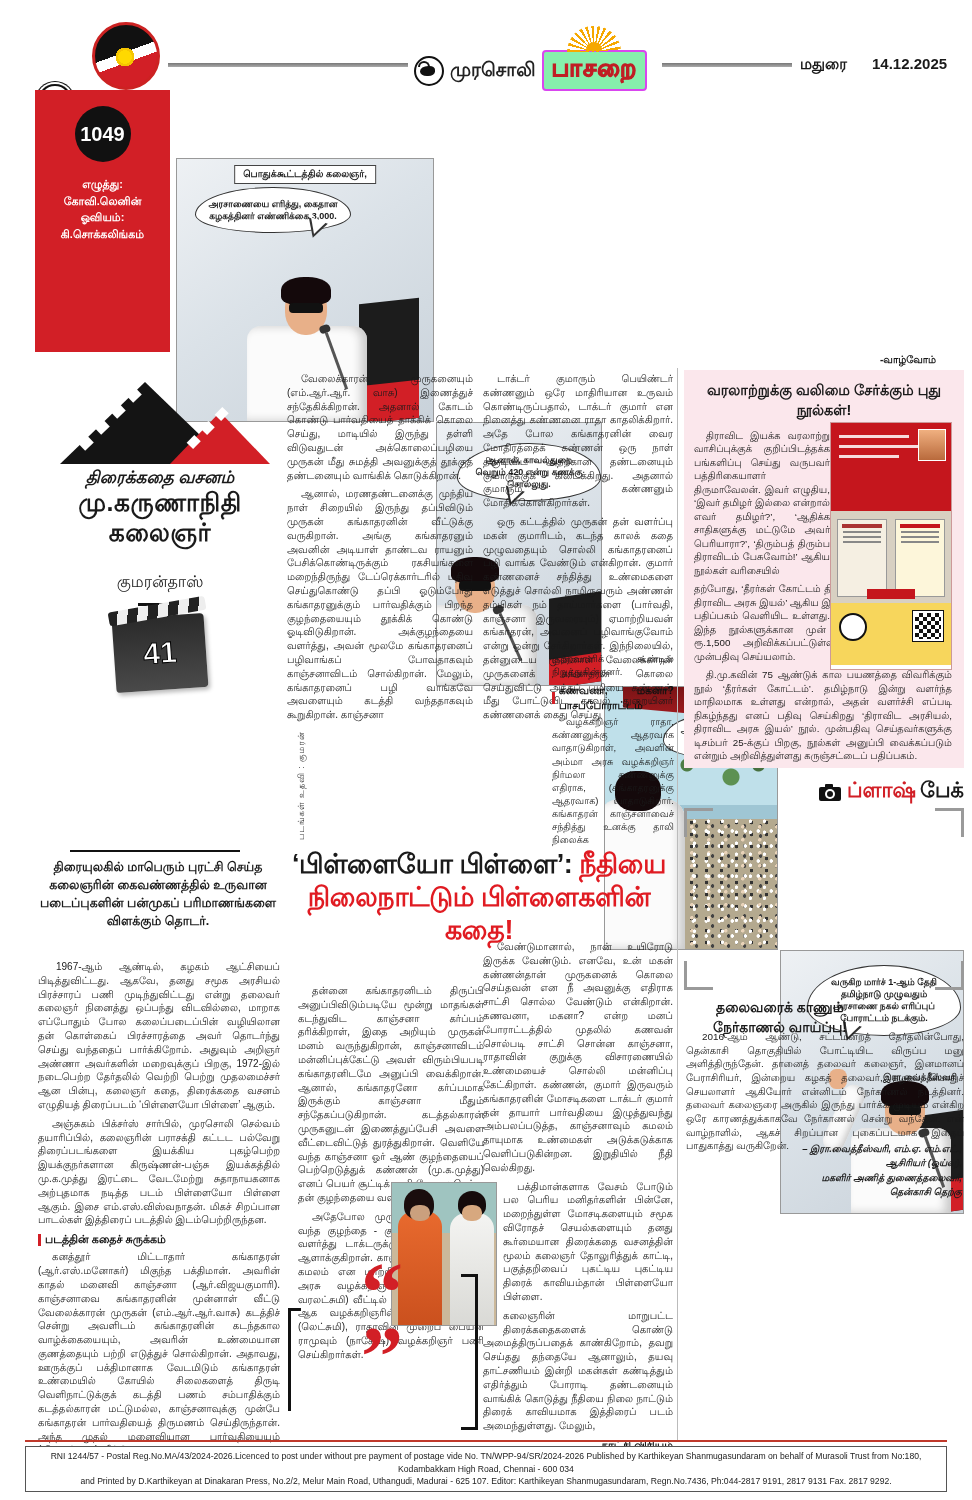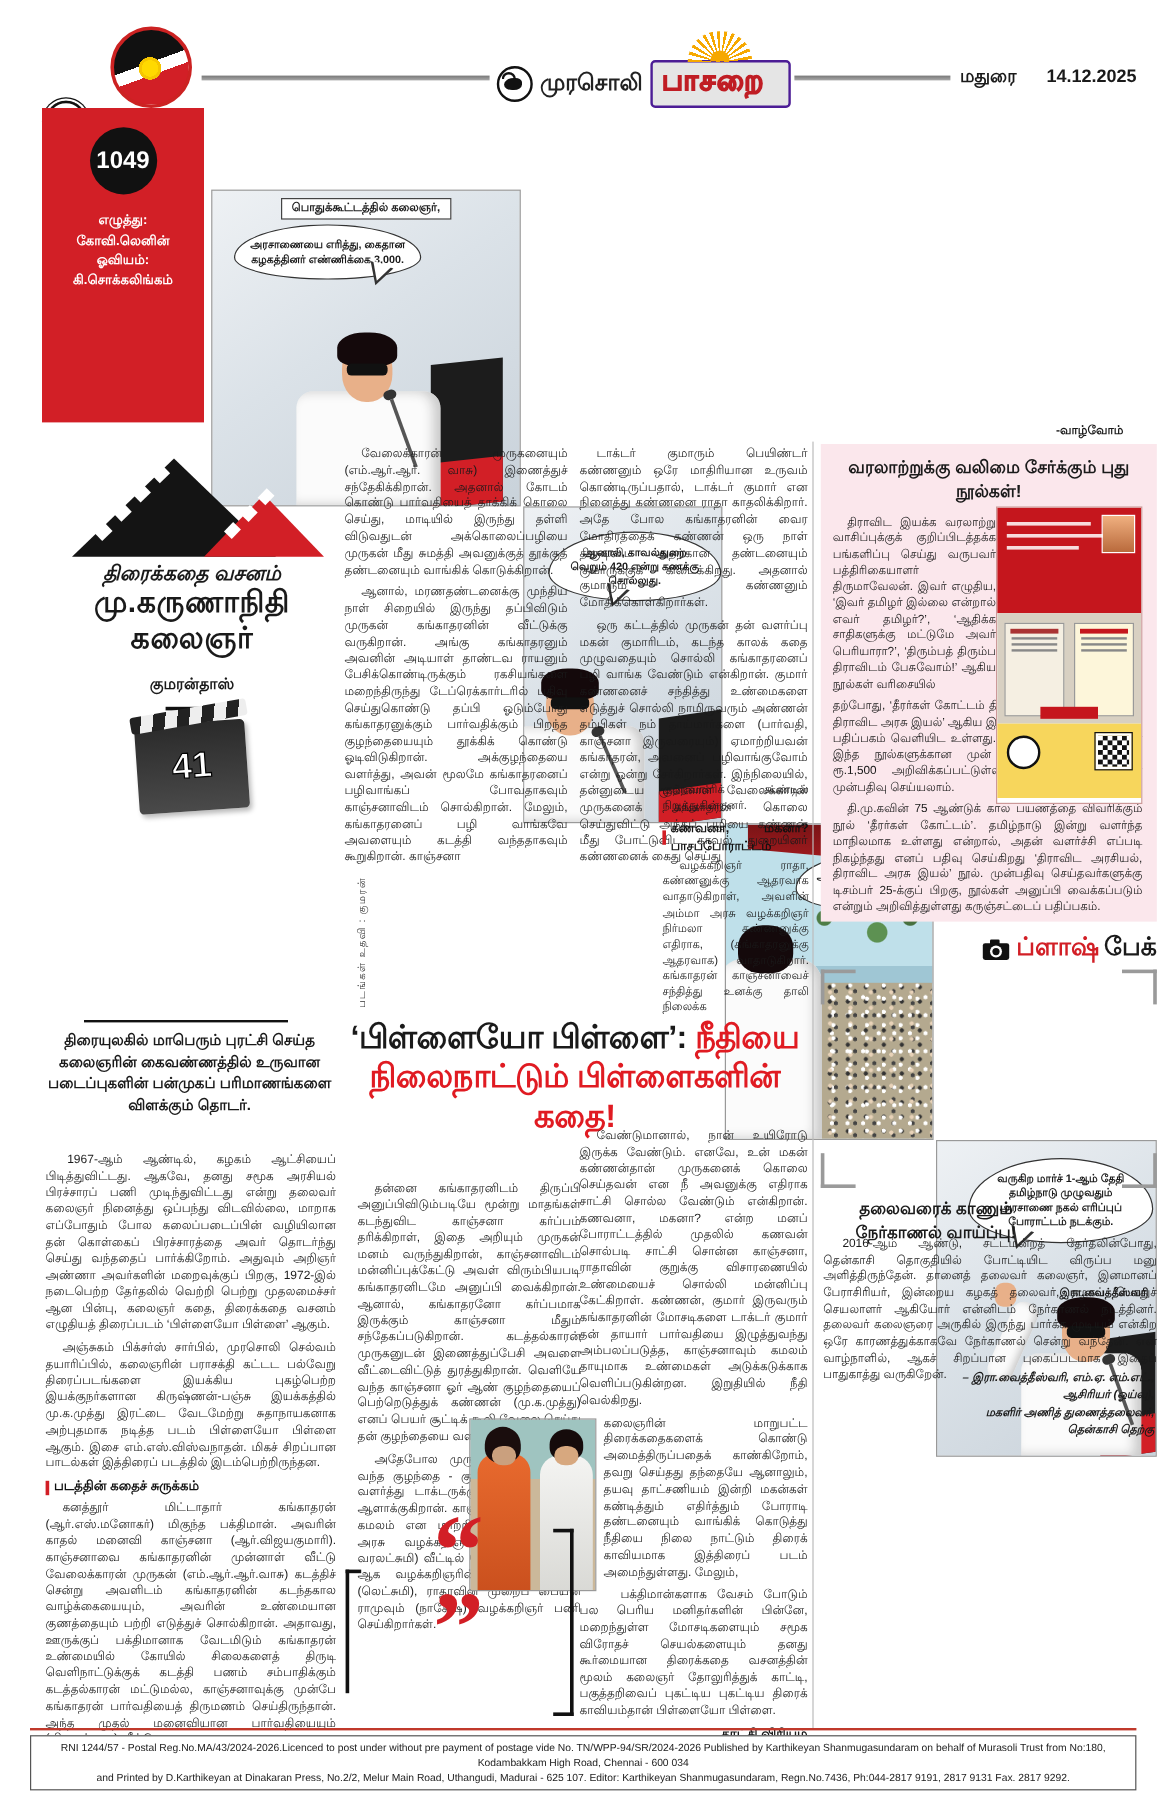--- a/index.html
+++ b/index.html
@@ -15,21 +15,21 @@
          font-weight:bold;font-size:15px;box-shadow:0 0 0 2px #fff,0 0 0 3px #111;margin-top:48px;}
   .dmklogo{width:62px;height:62px;border-radius:50%;border:3px solid #c22;position:relative;overflow:hidden;
            background:linear-gradient(160deg,#111 0 45%,#fff 45% 58%,#d21f26 58% 100%);}
   .dmksun{position:absolute;left:18px;top:20px;width:24px;height:24px;border-radius:50%;
           background:radial-gradient(circle,#ffd900 0 40%,#f5c500 41% 55%,transparent 56%);}
   .rule{height:4px;background:linear-gradient(#777,#aaa);}
   .bull{width:26px;height:26px;border:2px solid #111;border-radius:50%;position:relative;background:#fff;}
   .bull::after{content:"";position:absolute;left:4px;top:8px;width:15px;height:10px;background:#111;border-radius:60% 40% 50% 50%;}
   .bull::before{content:"";position:absolute;left:2px;top:3px;width:8px;height:4px;border:2px solid #111;border-bottom:none;border-radius:8px 8px 0 0;}
   .mast-name{font-size:19px;font-weight:bold;color:#222;}
-  .paasarai{border:2px solid #4c1d95;border-radius:4px;background:#e5e5e5;padding:2px 20px 4px 8px;position:relative;}
+  .paasarai{border:2px solid #d946ef;border-radius:4px;background:#86efac;padding:2px 8px 4px 8px;position:relative;}
   .paasarai .txt{color:#c01d24;font-weight:bold;font-size:24px;letter-spacing:1px;-webkit-text-stroke:1px #c01d24;}
   .sunrays{position:absolute;left:50%;top:-26px;transform:translateX(-50%);width:54px;height:26px;border-radius:54px 54px 0 0;
            background:repeating-conic-gradient(from -90deg at 50% 100%,#f6a800 0 6deg,transparent 6deg 14deg);}
   .suncore{position:absolute;left:50%;top:-10px;transform:translateX(-50%);width:16px;height:9px;border-radius:16px 16px 0 0;background:#f6a800;}
   .city{font-size:15px;font-weight:bold;}
   
   .redpanel{background:#d21f26;color:#fff;text-align:center;}
   .redpanel .title{font-size:19px;font-weight:bold;line-height:1.15;margin-top:68px;}
   .epnum{width:56px;height:56px;background:#111;color:#fff;border-radius:50%;display:flex;align-items:center;justify-content:center;
          font-size:20px;font-weight:bold;margin:16px auto 14px auto;}
@@ -53,21 +53,21 @@
      radial-gradient(circle at 10% 20%,#fff 0 1.5px,transparent 2px),
      radial-gradient(circle at 40% 60%,#e8d2b8 0 1.5px,transparent 2px),
      radial-gradient(circle at 70% 30%,#333 0 1.5px,transparent 2px),
      radial-gradient(circle at 25% 80%,#fff 0 1.5px,transparent 2px),
      radial-gradient(circle at 85% 70%,#444 0 1.5px,transparent 2px),#b4a98f;
      background-size:14px 11px,17px 13px,15px 12px,13px 15px,16px 10px;}
   .signoff{font-size:10px;font-weight:bold;}
   
   .kicker{font-size:17px;font-weight:bold;font-style:italic;text-align:center;}
   .ftitle{font-size:25px;font-weight:bold;text-align:center;line-height:1.05;letter-spacing:0.5px;}
-  .author{font-size:13px;font-weight:bold;text-align:center;margin-top:16px;}
+  .author{font-size:16px;font-weight:normal;text-align:center;margin-top:27px;}
   .clap{width:92px;height:74px;margin:10px auto 0 auto;position:relative;background:linear-gradient(#2a2a2a,#4a4a4a);border-radius:4px;transform:rotate(-4deg);box-shadow:2px 3px 4px #bbb;}
   .clap::before{content:"";position:absolute;top:-12px;left:-3px;width:98px;height:14px;background:repeating-linear-gradient(105deg,#222 0 10px,#eee 10px 20px);transform:rotate(-6deg);border-radius:3px;}
   .clapnum{position:absolute;left:0;right:0;top:20px;text-align:center;color:#fff;font-size:30px;font-weight:bold;-webkit-text-stroke:1px #000;}
   .strap{font-size:12.5px;font-weight:bold;text-align:center;line-height:1.45;}
   .hl{font-weight:bold;text-align:center;font-size:27px;line-height:1.22;letter-spacing:-0.5px;}
   .hl .red{color:#e01b22;}
   .vcred{position:absolute;writing-mode:vertical-rl;transform:rotate(180deg);font-size:8.5px;color:#333;letter-spacing:1px;}
   .quote-mark{color:#d21f26;font-size:84px;font-weight:bold;line-height:0.6;font-family:"Liberation Serif","DejaVu Serif",serif;}
   .pq{font-size:11.5px;font-weight:bold;text-align:center;line-height:1.5;}
   .cont{font-size:11px;font-weight:bold;text-align:right;}
@@ -262,22 +262,22 @@
 <div class="abs t" style="left:483px;top:940px;width:190px;">
   <p>வேண்டுமானால், நான் உயிரோடு இருக்க வேண்டும். எனவே, உன் மகன் கண்ணன்தான் முருகனைக் கொலை செய்தவன் என நீ அவனுக்கு எதிராக சாட்சி சொல்ல வேண்டும் என்கிறான். கணவனா, மகனா? என்ற மனப் போராட்டத்தில் முதலில் கணவன் சொல்படி சாட்சி சொன்ன காஞ்சனா, ராதாவின் குறுக்கு விசாரணையில் உண்மையைச் சொல்லி மன்னிப்பு கேட்கிறாள். கண்ணன், குமார் இருவரும் கங்காதரனின் மோசடிகளை டாக்டர் குமார் தன் தாயார் பார்வதியை இழுத்துவந்து அம்பலப்படுத்த, காஞ்சனாவும் கமலம் தாயுமாக உண்மைகள் அடுக்கடுக்காக வெளிப்படுகின்றன. இறுதியில் நீதி வெல்கிறது.</p>
   <div class="filmstill" style="float:left;width:104px;height:142px;margin:2px 6px 2px -92px;">
     <div class="abs" style="left:6px;top:28px;width:44px;height:120px;background:linear-gradient(#e86a2e,#c94f1d);border-radius:16px 16px 0 0;"></div>
     <div class="abs" style="left:12px;top:6px;width:30px;height:30px;background:#1a0d0d;border-radius:50% 50% 40% 40%;"></div>
     <div class="abs" style="left:18px;top:22px;width:20px;height:16px;background:#caa07e;border-radius:45%;"></div>
     <div class="abs" style="left:58px;top:30px;width:44px;height:118px;background:linear-gradient(#f4f4f2,#d8d8d4);border-radius:16px 16px 0 0;"></div>
     <div class="abs" style="left:66px;top:8px;width:28px;height:26px;background:#150b0b;border-radius:50% 50% 40% 40%;"></div>
     <div class="abs" style="left:70px;top:22px;width:20px;height:16px;background:#d7a87f;border-radius:45%;"></div>
   </div>
+  <p>பக்திமான்களாக வேசம் போடும் பல பெரிய மனிதர்களின் பின்னே, மறைந்துள்ள மோசடிகளையும் சமூக விரோதச் செயல்களையும் தனது கூர்மையான திரைக்கதை வசனத்தின் மூலம் கலைஞர் தோலுரித்துக் காட்டி, பகுத்தறிவைப் புகட்டிய புகட்டிய திரைக் காவியம்தான் பிள்ளையோ பிள்ளை.</p>
   <p style="text-indent:0;">கலைஞரின் மாறுபட்ட திரைக்கதைகளைக் கொண்டு அமைத்திருப்பதைக் காண்கிறோம், தவறு செய்தது தந்தையே ஆனாலும், தயவு தாட்சணியம் இன்றி மகன்கள் கண்டித்தும் எதிர்த்தும் போராடி தண்டனையும் வாங்கிக் கொடுத்து நீதியை நிலை நாட்டும் திரைக் காவியமாக இத்திரைப் படம் அமைந்துள்ளது. மேலும்,</p>
-  <p>பக்திமான்களாக வேசம் போடும் பல பெரிய மனிதர்களின் பின்னே, மறைந்துள்ள மோசடிகளையும் சமூக விரோதச் செயல்களையும் தனது கூர்மையான திரைக்கதை வசனத்தின் மூலம் கலைஞர் தோலுரித்துக் காட்டி, பகுத்தறிவைப் புகட்டிய புகட்டிய திரைக் காவியம்தான் பிள்ளையோ பிள்ளை.</p>
   <div class="cont">...காட்சி விரியும்</div>
 </div>
 
 <div class="abs" style="left:296px;top:1268px;width:172px;">
   <div class="abs" style="left:-8px;top:40px;width:10px;height:100px;border-left:3px solid #111;border-top:3px solid #111;"></div>
   <div class="abs" style="right:-10px;top:6px;width:14px;height:150px;border-right:3px solid #111;border-top:3px solid #111;border-bottom:3px solid #111;"></div>
   <div class="quote-mark" style="text-align:center;">“</div>
   <div class="quote-mark" style="text-align:center;margin-top:14px;">”</div>
 </div>
 

